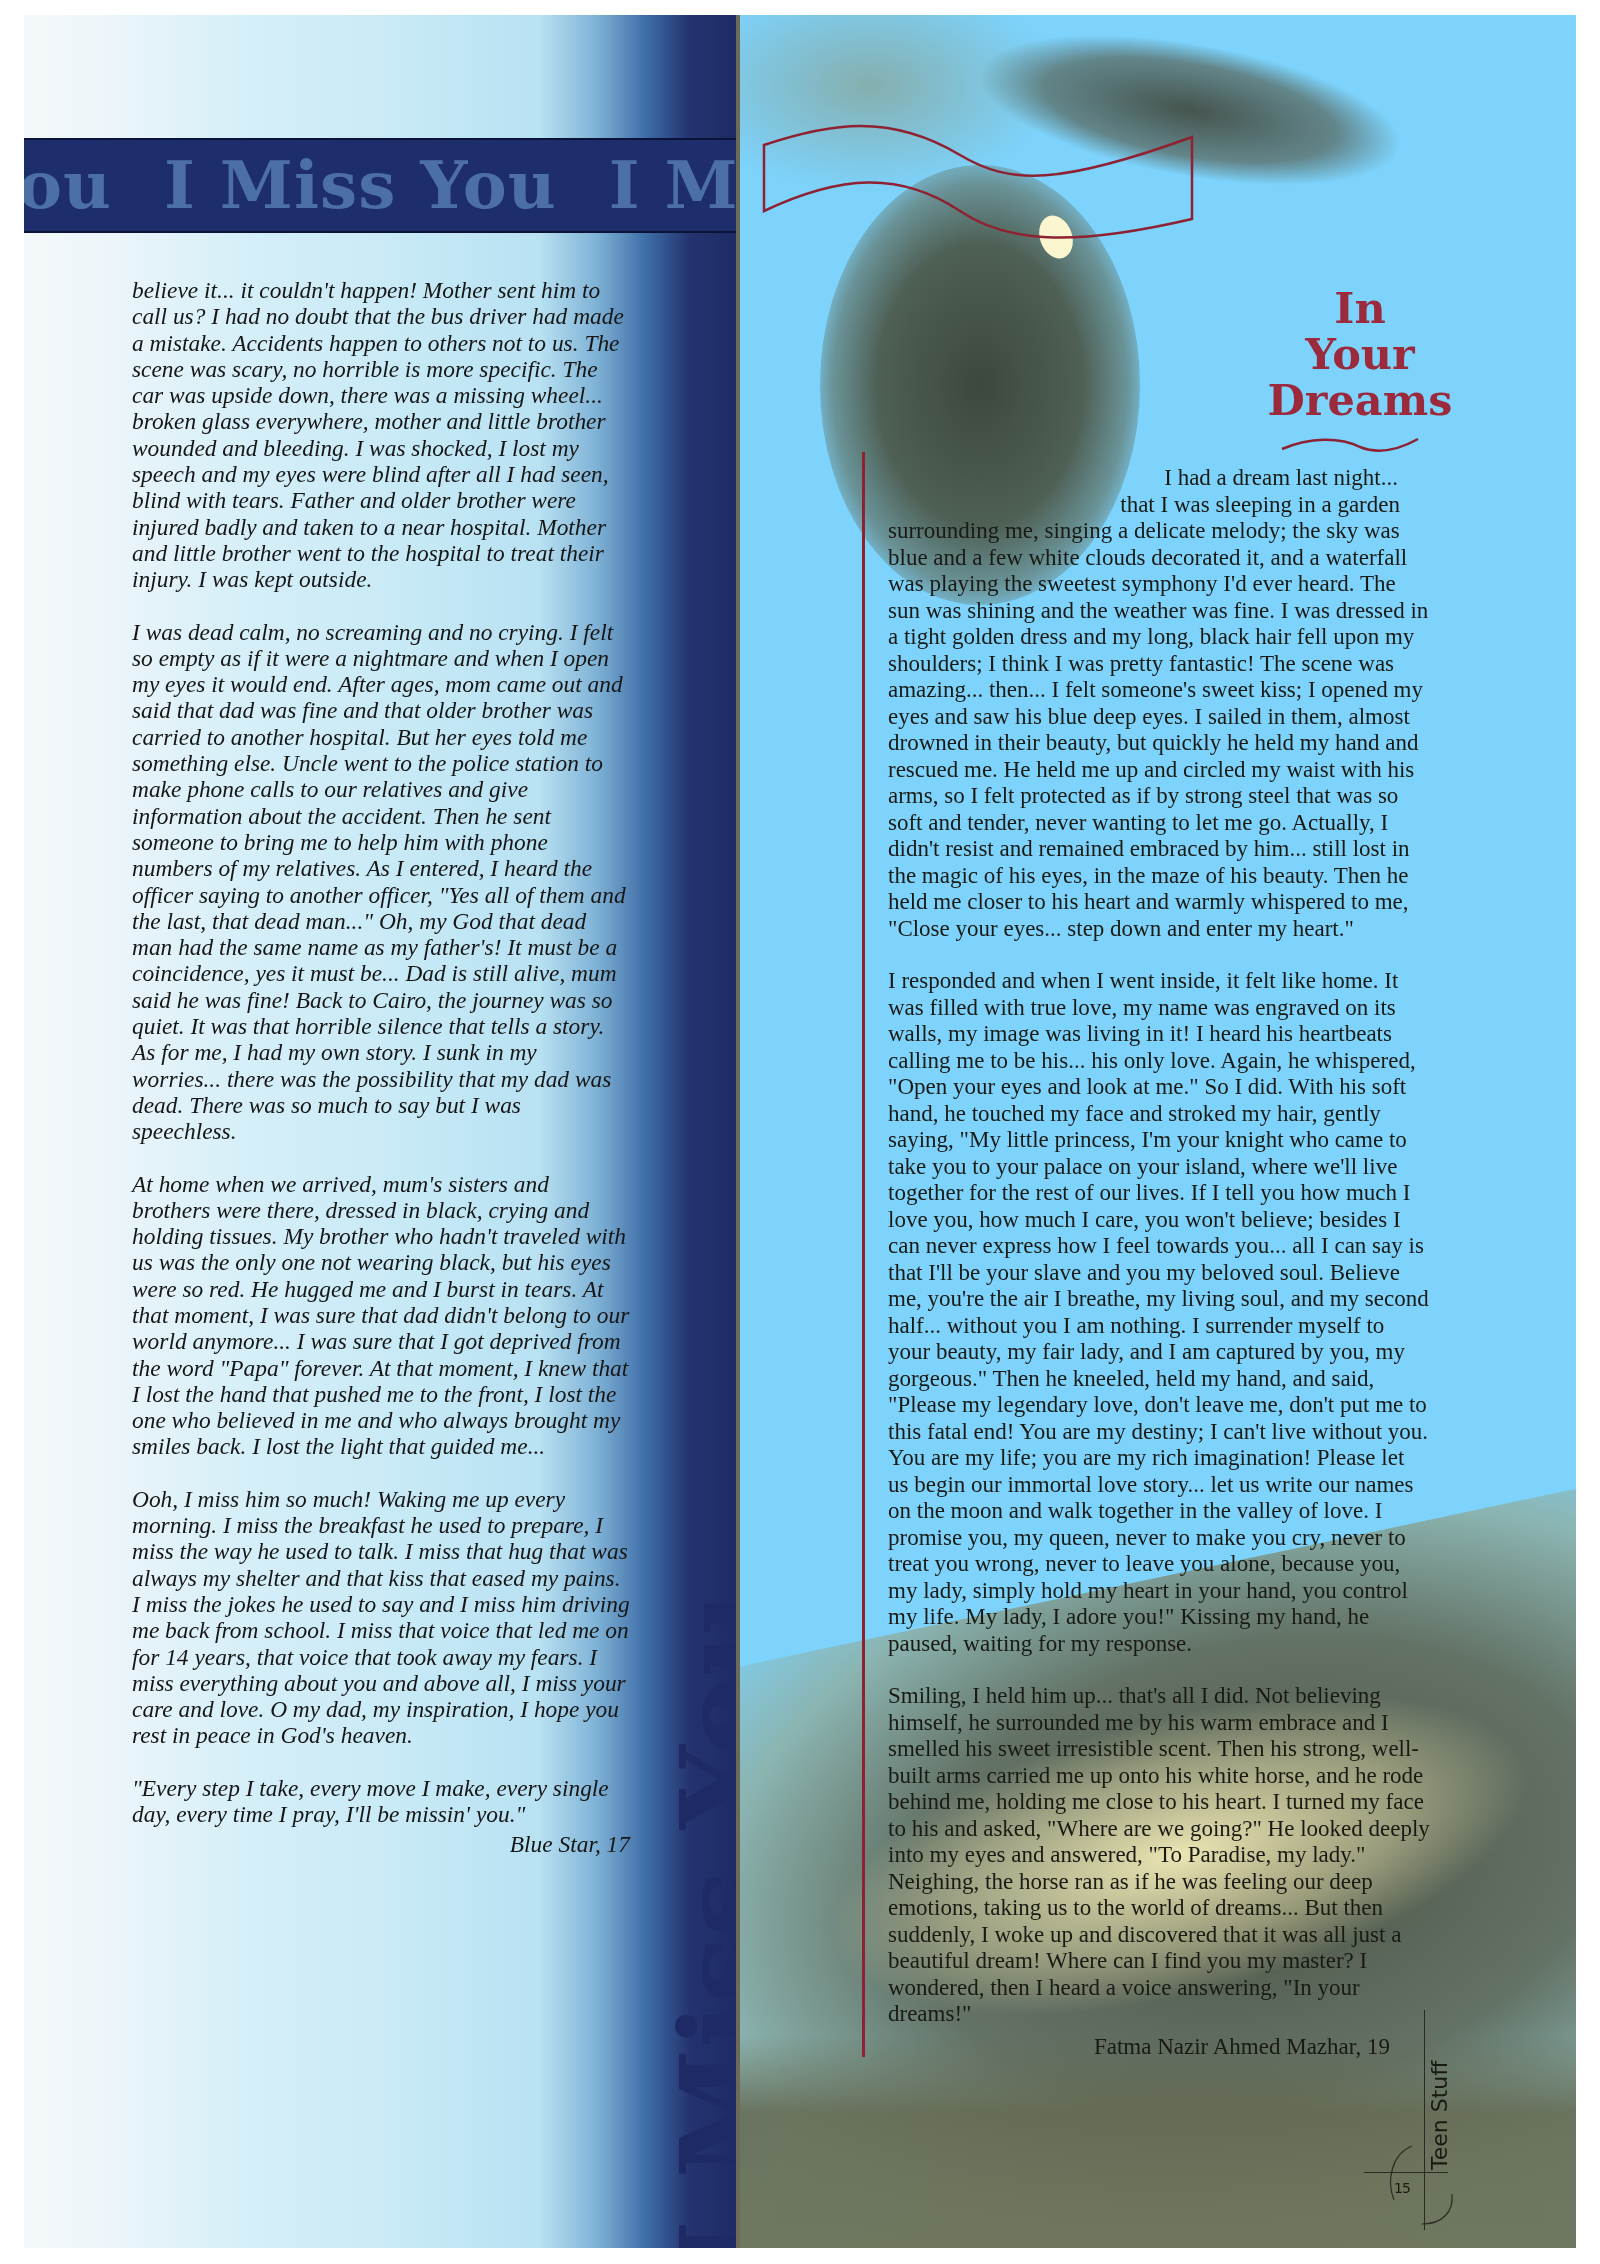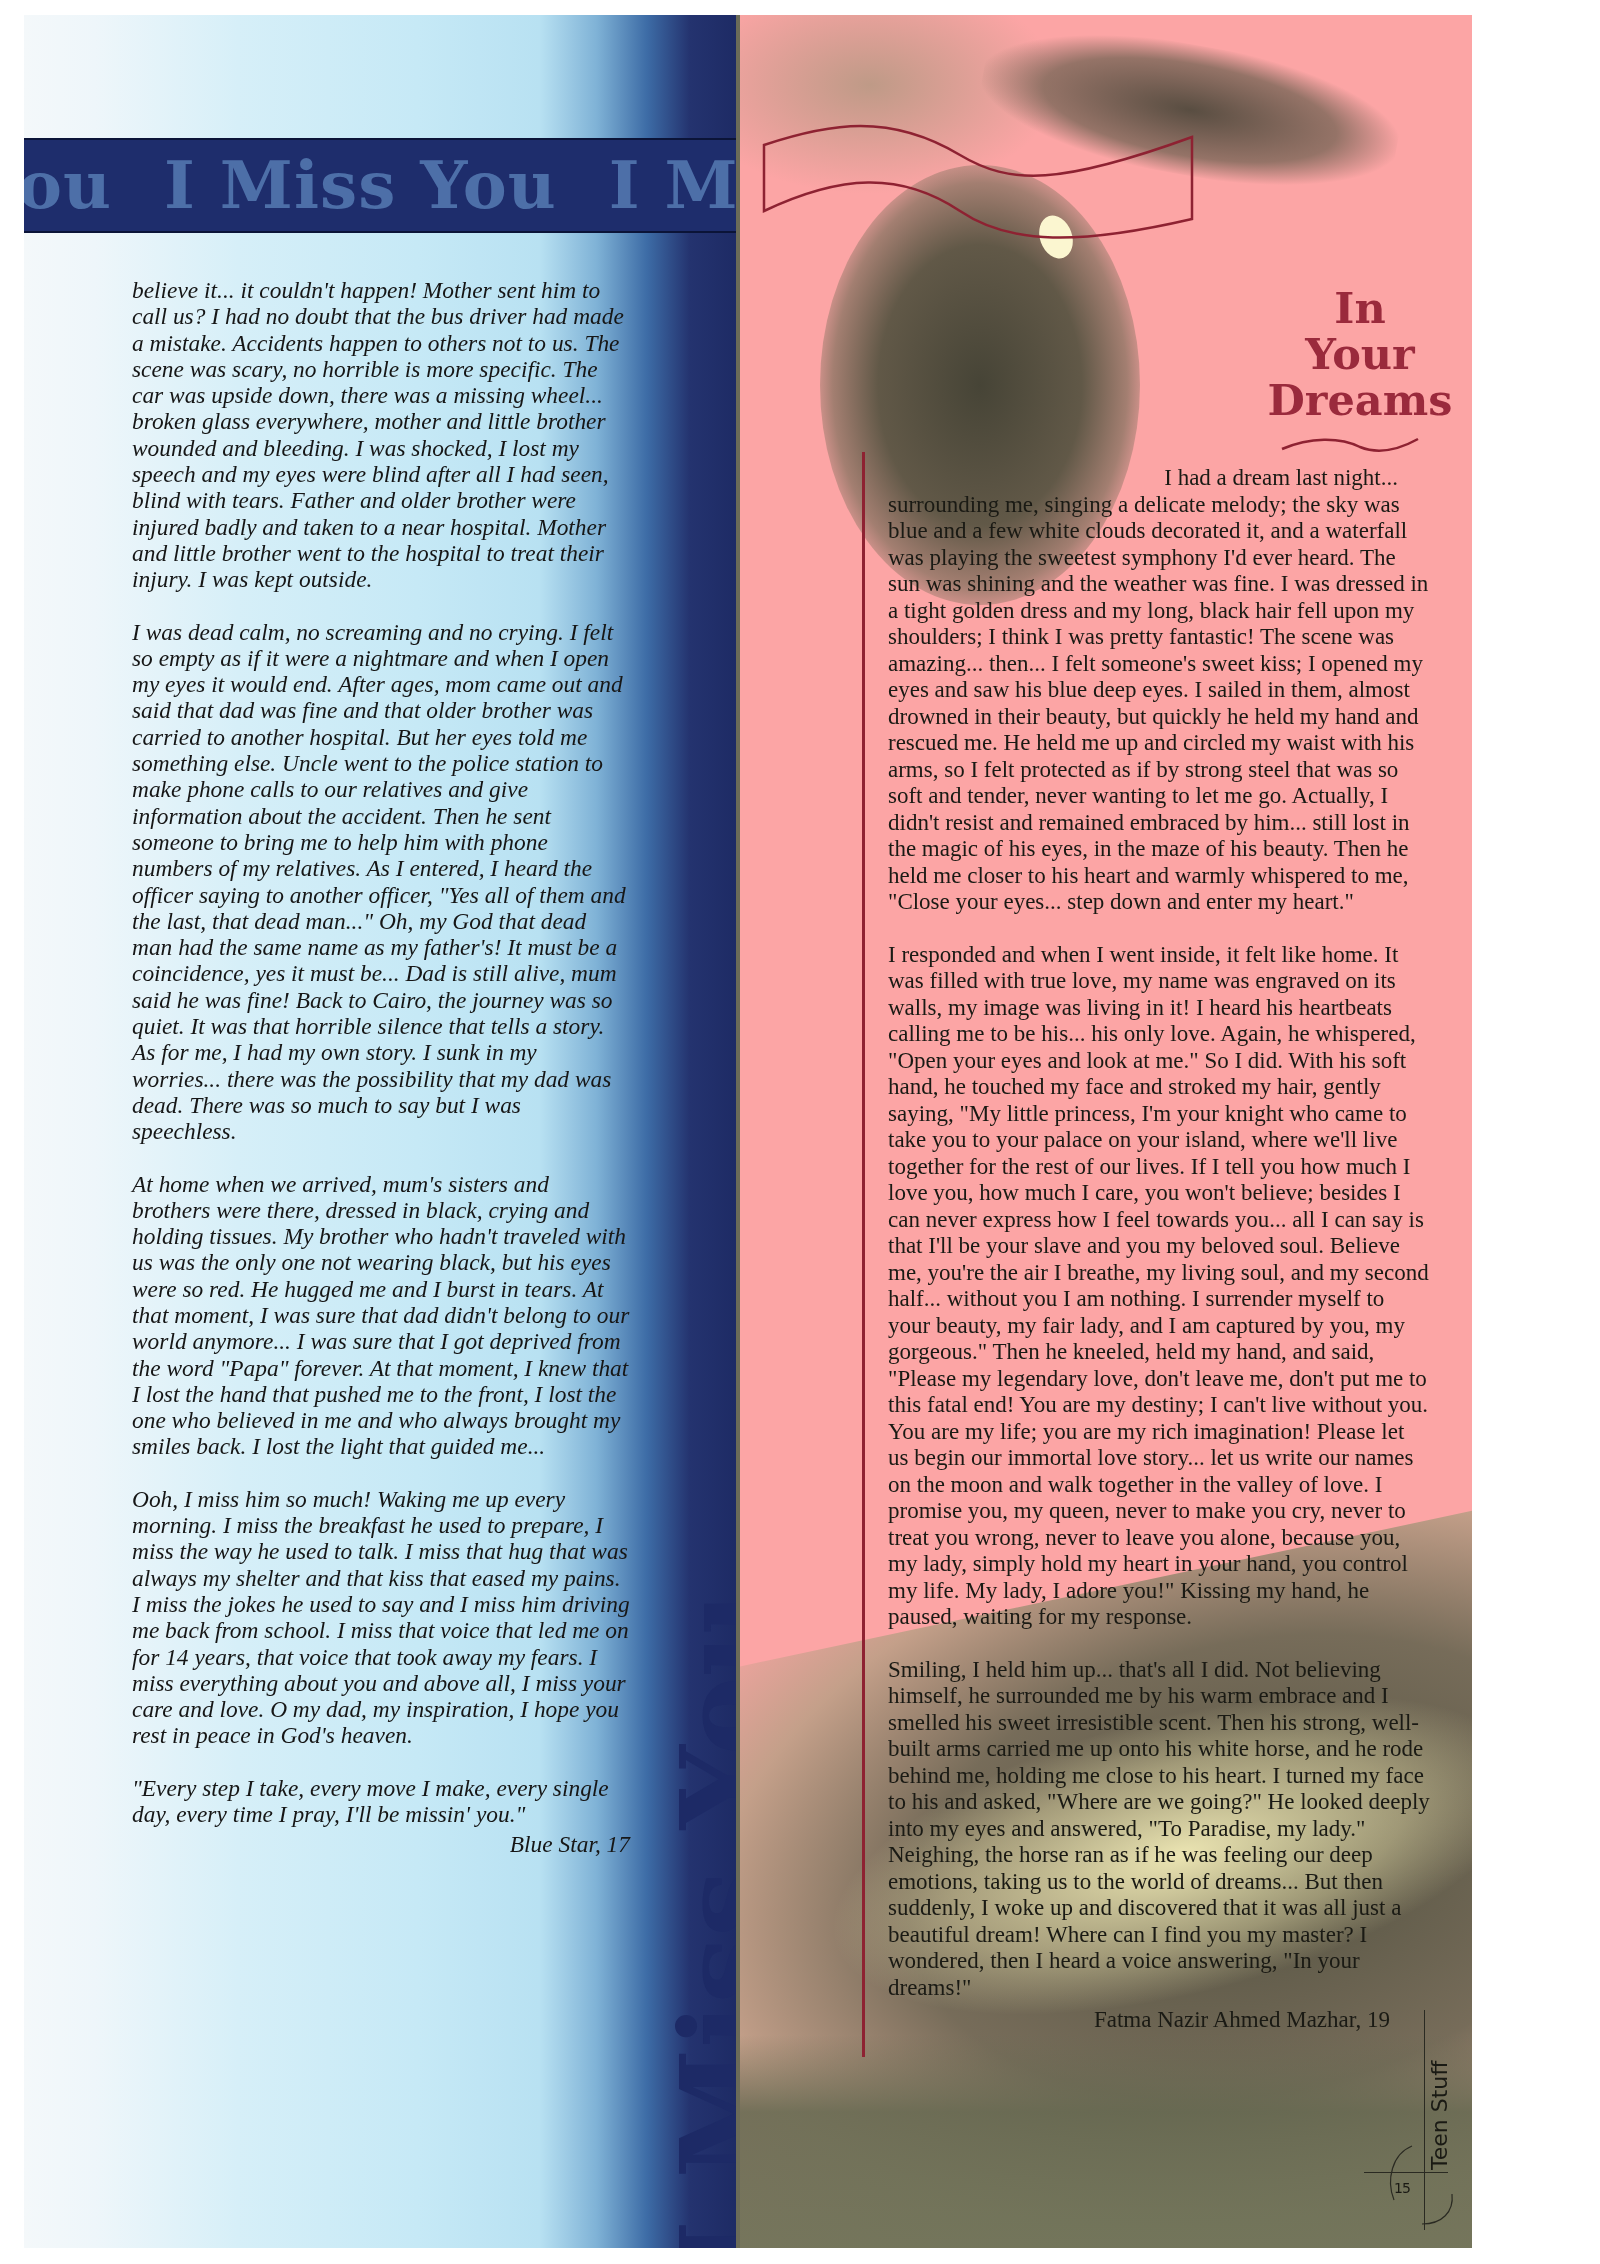--- a/index.html
+++ b/index.html
@@ -40,22 +40,22 @@
     position: absolute; left: 108px; top: 262px; width: 498px;
     font-family: "Liberation Serif", serif; font-size: 23.4px; line-height: 26.3px;
     color: #161616;
   }
   .left-column p { margin: 0 0 26px 0; font-style: italic; }
   .quote { font-style: italic; margin: 0 !important; }
   .signature-left { text-align: right; margin-top: 4px !important; }
 
   
   .right-panel {
-    position: absolute; left: 716px; top: 0; width: 732px; height: 100%;
-    background: #fca5a5;
+    position: absolute; left: 716px; top: 0; width: 836px; height: 100%;
+    background: #7dd3fc;
     overflow: hidden;
   }
   .divider-line { position: absolute; left: 712px; top: 0; width: 4px; height: 100%; background: #6b6b58; }
   .eye-shadow {
     position: absolute; border-radius: 50%;
     background: radial-gradient(ellipse at center, rgba(55,60,45,0.92) 0%, rgba(70,75,55,0.85) 45%, rgba(90,95,70,0.55) 65%, rgba(251,241,184,0) 78%);
   }
   .iris {
     position: absolute; left: 80px; top: 150px; width: 320px; height: 440px;
   }
@@ -173,20 +173,21 @@
     </div>
     <svg class="title-swash" width="140" height="20" viewBox="0 0 140 20">
       <path d="M2 14 C 30 2, 60 2, 80 12 C 100 20, 120 14, 138 4" fill="none" stroke="#8e2232" stroke-width="2.5"></path>
     </svg>
 
     <div class="red-rule"></div>
 
     <div class="right-column">
       <p style="margin-bottom:0;">
         <span class="intro-line intro-1">I had a dream last night...</span>
+        <span class="intro-line intro-2">that I was sleeping in a garden</span>
       </p>
       <p>surrounding me, singing a delicate melody; the sky was blue and a few white clouds decorated it, and a waterfall was playing the sweetest symphony I'd ever heard. The sun was shining and the weather was fine. I was dressed in a tight golden dress and my long, black hair fell upon my shoulders; I think I was pretty fantastic! The scene was amazing... then... I felt someone's sweet kiss; I opened my eyes and saw his blue deep eyes. I sailed in them, almost drowned in their beauty, but quickly he held my hand and rescued me. He held me up and circled my waist with his arms, so I felt protected as if by strong steel that was so soft and tender, never wanting to let me go. Actually, I didn't resist and remained embraced by him... still lost in the magic of his eyes, in the maze of his beauty. Then he held me closer to his heart and warmly whispered to me, "Close your eyes... step down and enter my heart."</p>
       <p>I responded and when I went inside, it felt like home. It was filled with true love, my name was engraved on its walls, my image was living in it! I heard his heartbeats calling me to be his... his only love. Again, he whispered, "Open your eyes and look at me." So I did. With his soft hand, he touched my face and stroked my hair, gently saying, "My little princess, I'm your knight who came to take you to your palace on your island, where we'll live together for the rest of our lives. If I tell you how much I love you, how much I care, you won't believe; besides I can never express how I feel towards you... all I can say is that I'll be your slave and you my beloved soul. Believe me, you're the air I breathe, my living soul, and my second half... without you I am nothing. I surrender myself to your beauty, my fair lady, and I am captured by you, my gorgeous." Then he kneeled, held my hand, and said, "Please my legendary love, don't leave me, don't put me to this fatal end! You are my destiny; I can't live without you. You are my life; you are my rich imagination! Please let us begin our immortal love story... let us write our names on the moon and walk together in the valley of love. I promise you, my queen, never to make you cry, never to treat you wrong, never to leave you alone, because you, my lady, simply hold my heart in your hand, you control my life. My lady, I adore you!" Kissing my hand, he paused, waiting for my response.</p>
       <p>Smiling, I held him up... that's all I did. Not believing himself, he surrounded me by his warm embrace and I smelled his sweet irresistible scent. Then his strong, well-built arms carried me up onto his white horse, and he rode behind me, holding me close to his heart. I turned my face to his and asked, "Where are we going?" He looked deeply into my eyes and answered, "To Paradise, my lady." Neighing, the horse ran as if he was feeling our deep emotions, taking us to the world of dreams... But then suddenly, I woke up and discovered that it was all just a beautiful dream! Where can I find you my master? I wondered, then I heard a voice answering, "In your dreams!"</p>
       <p class="signature-right">Fatma Nazir Ahmed Mazhar, 19</p>
     </div>
 
     <div class="teen-stuff">
       <div class="teen-stuff-vline"></div>
       <div class="teen-stuff-hline"></div>

